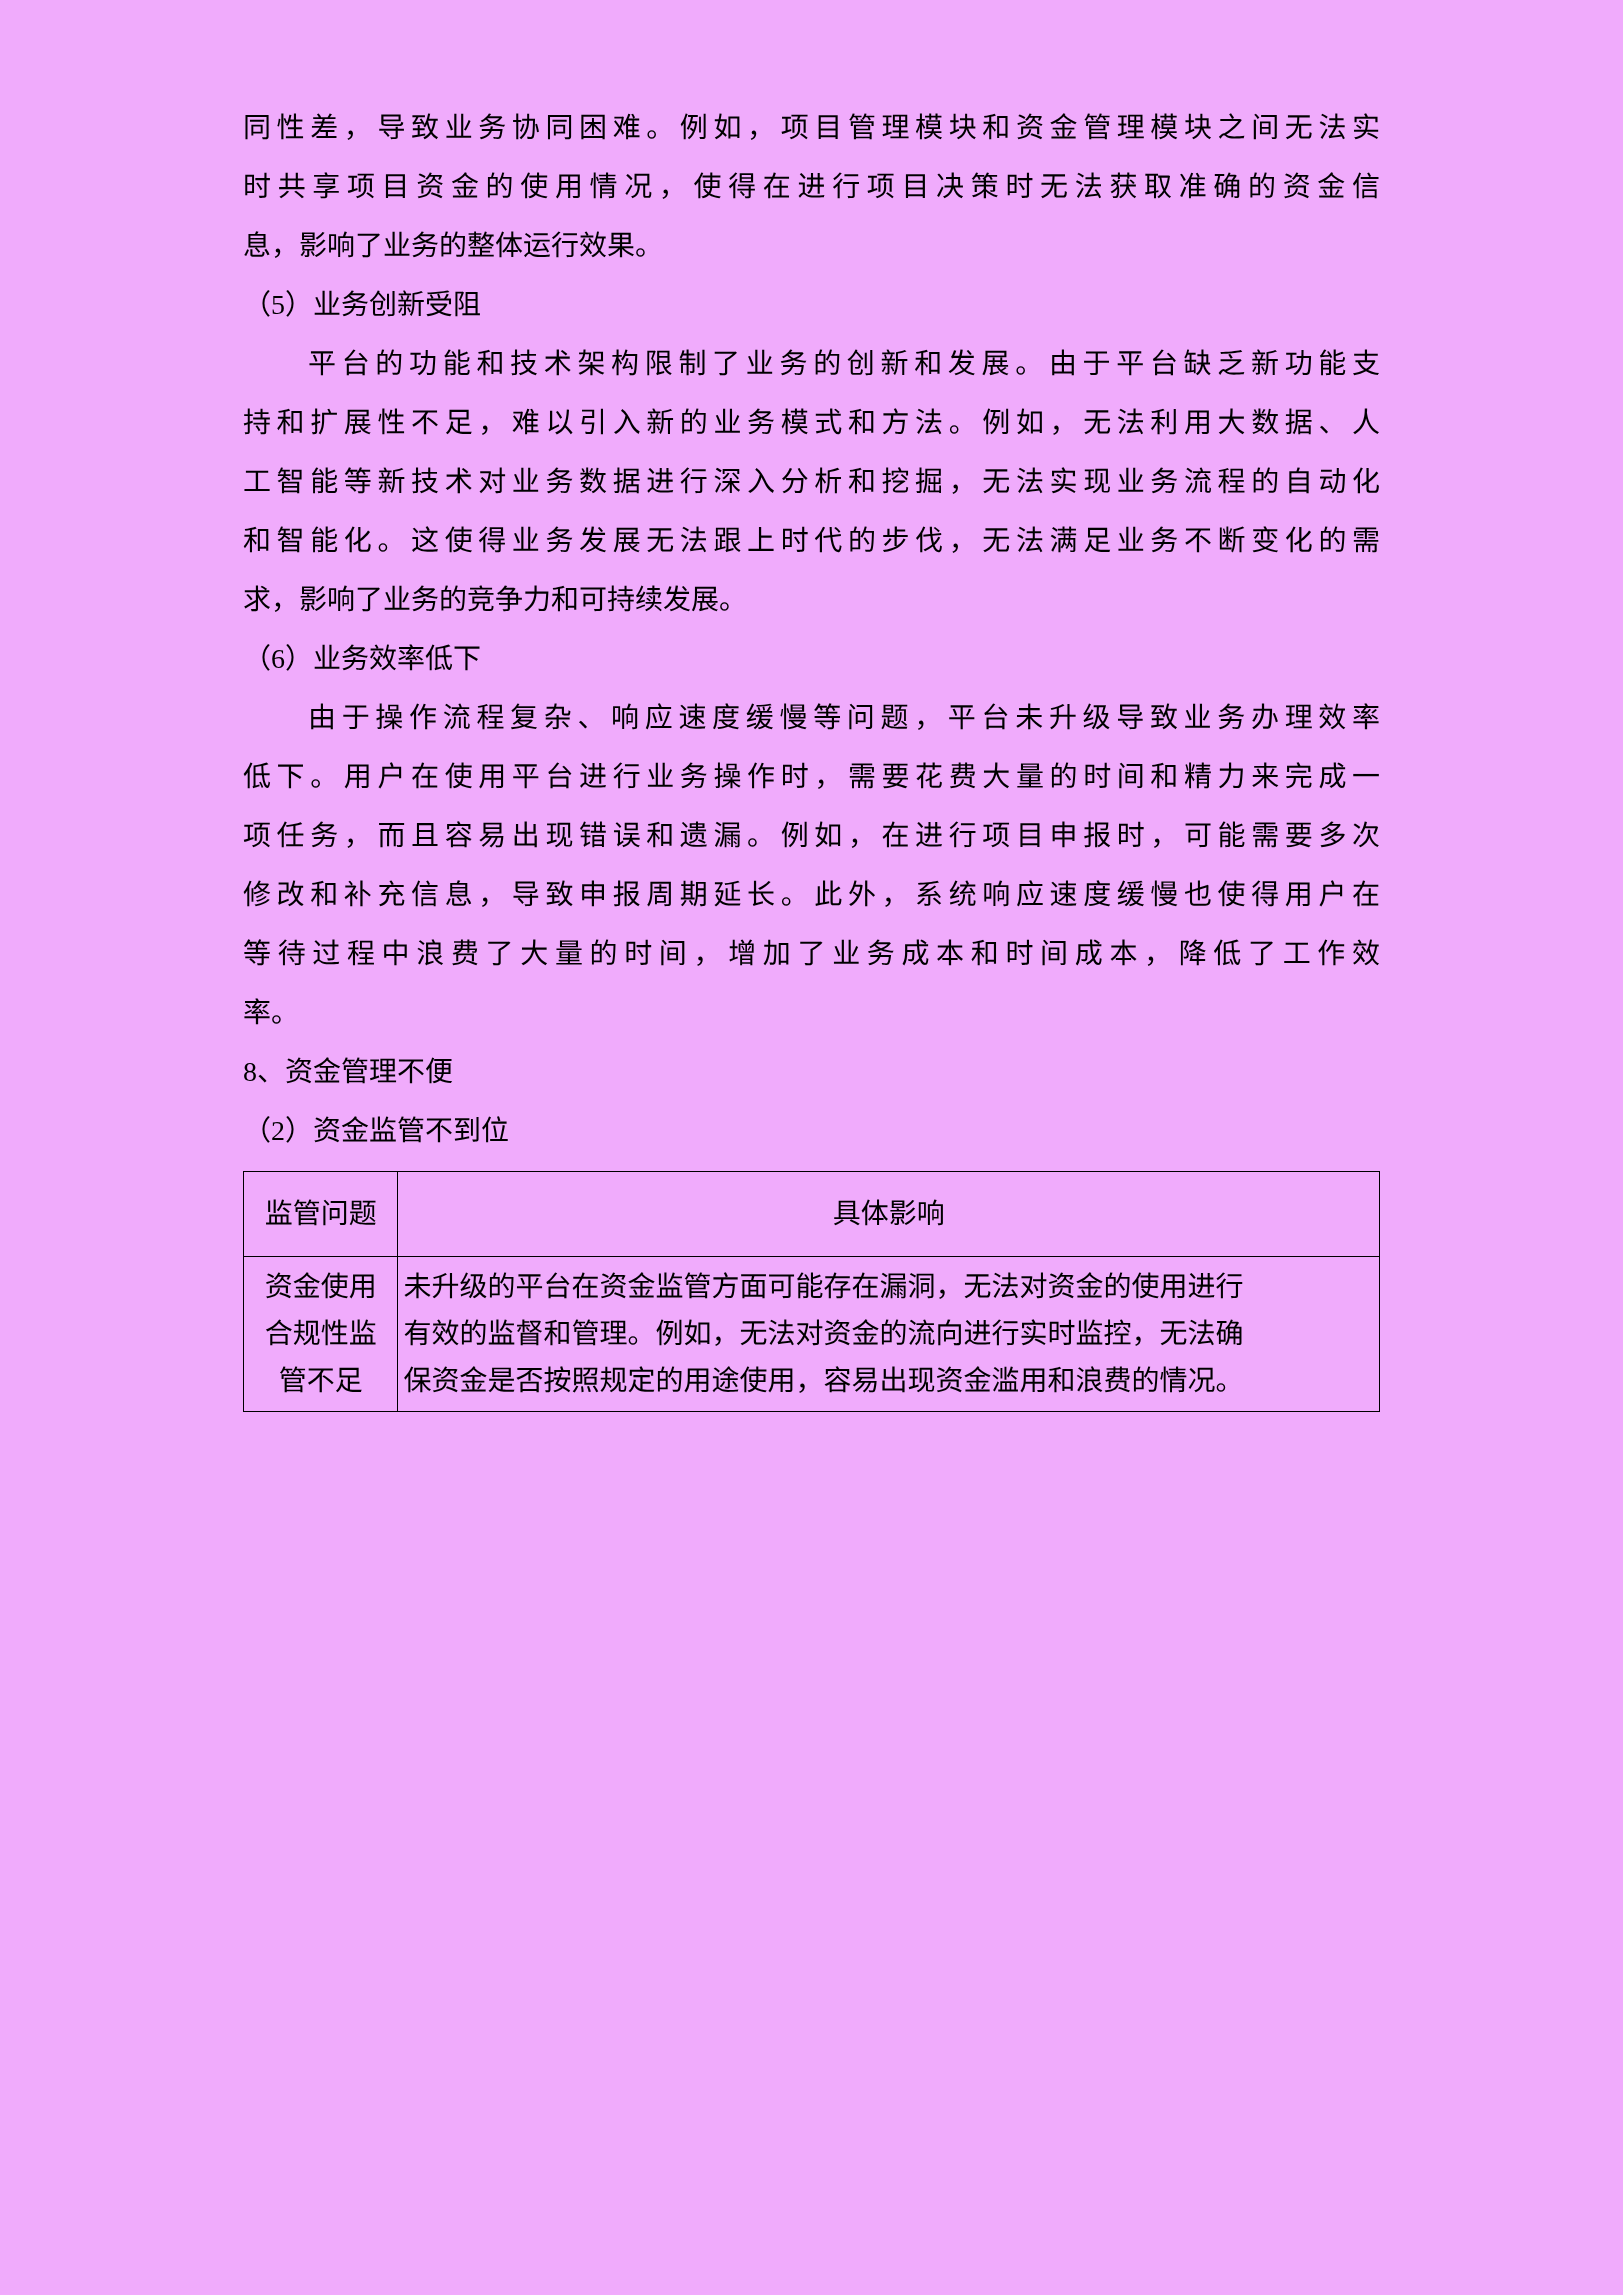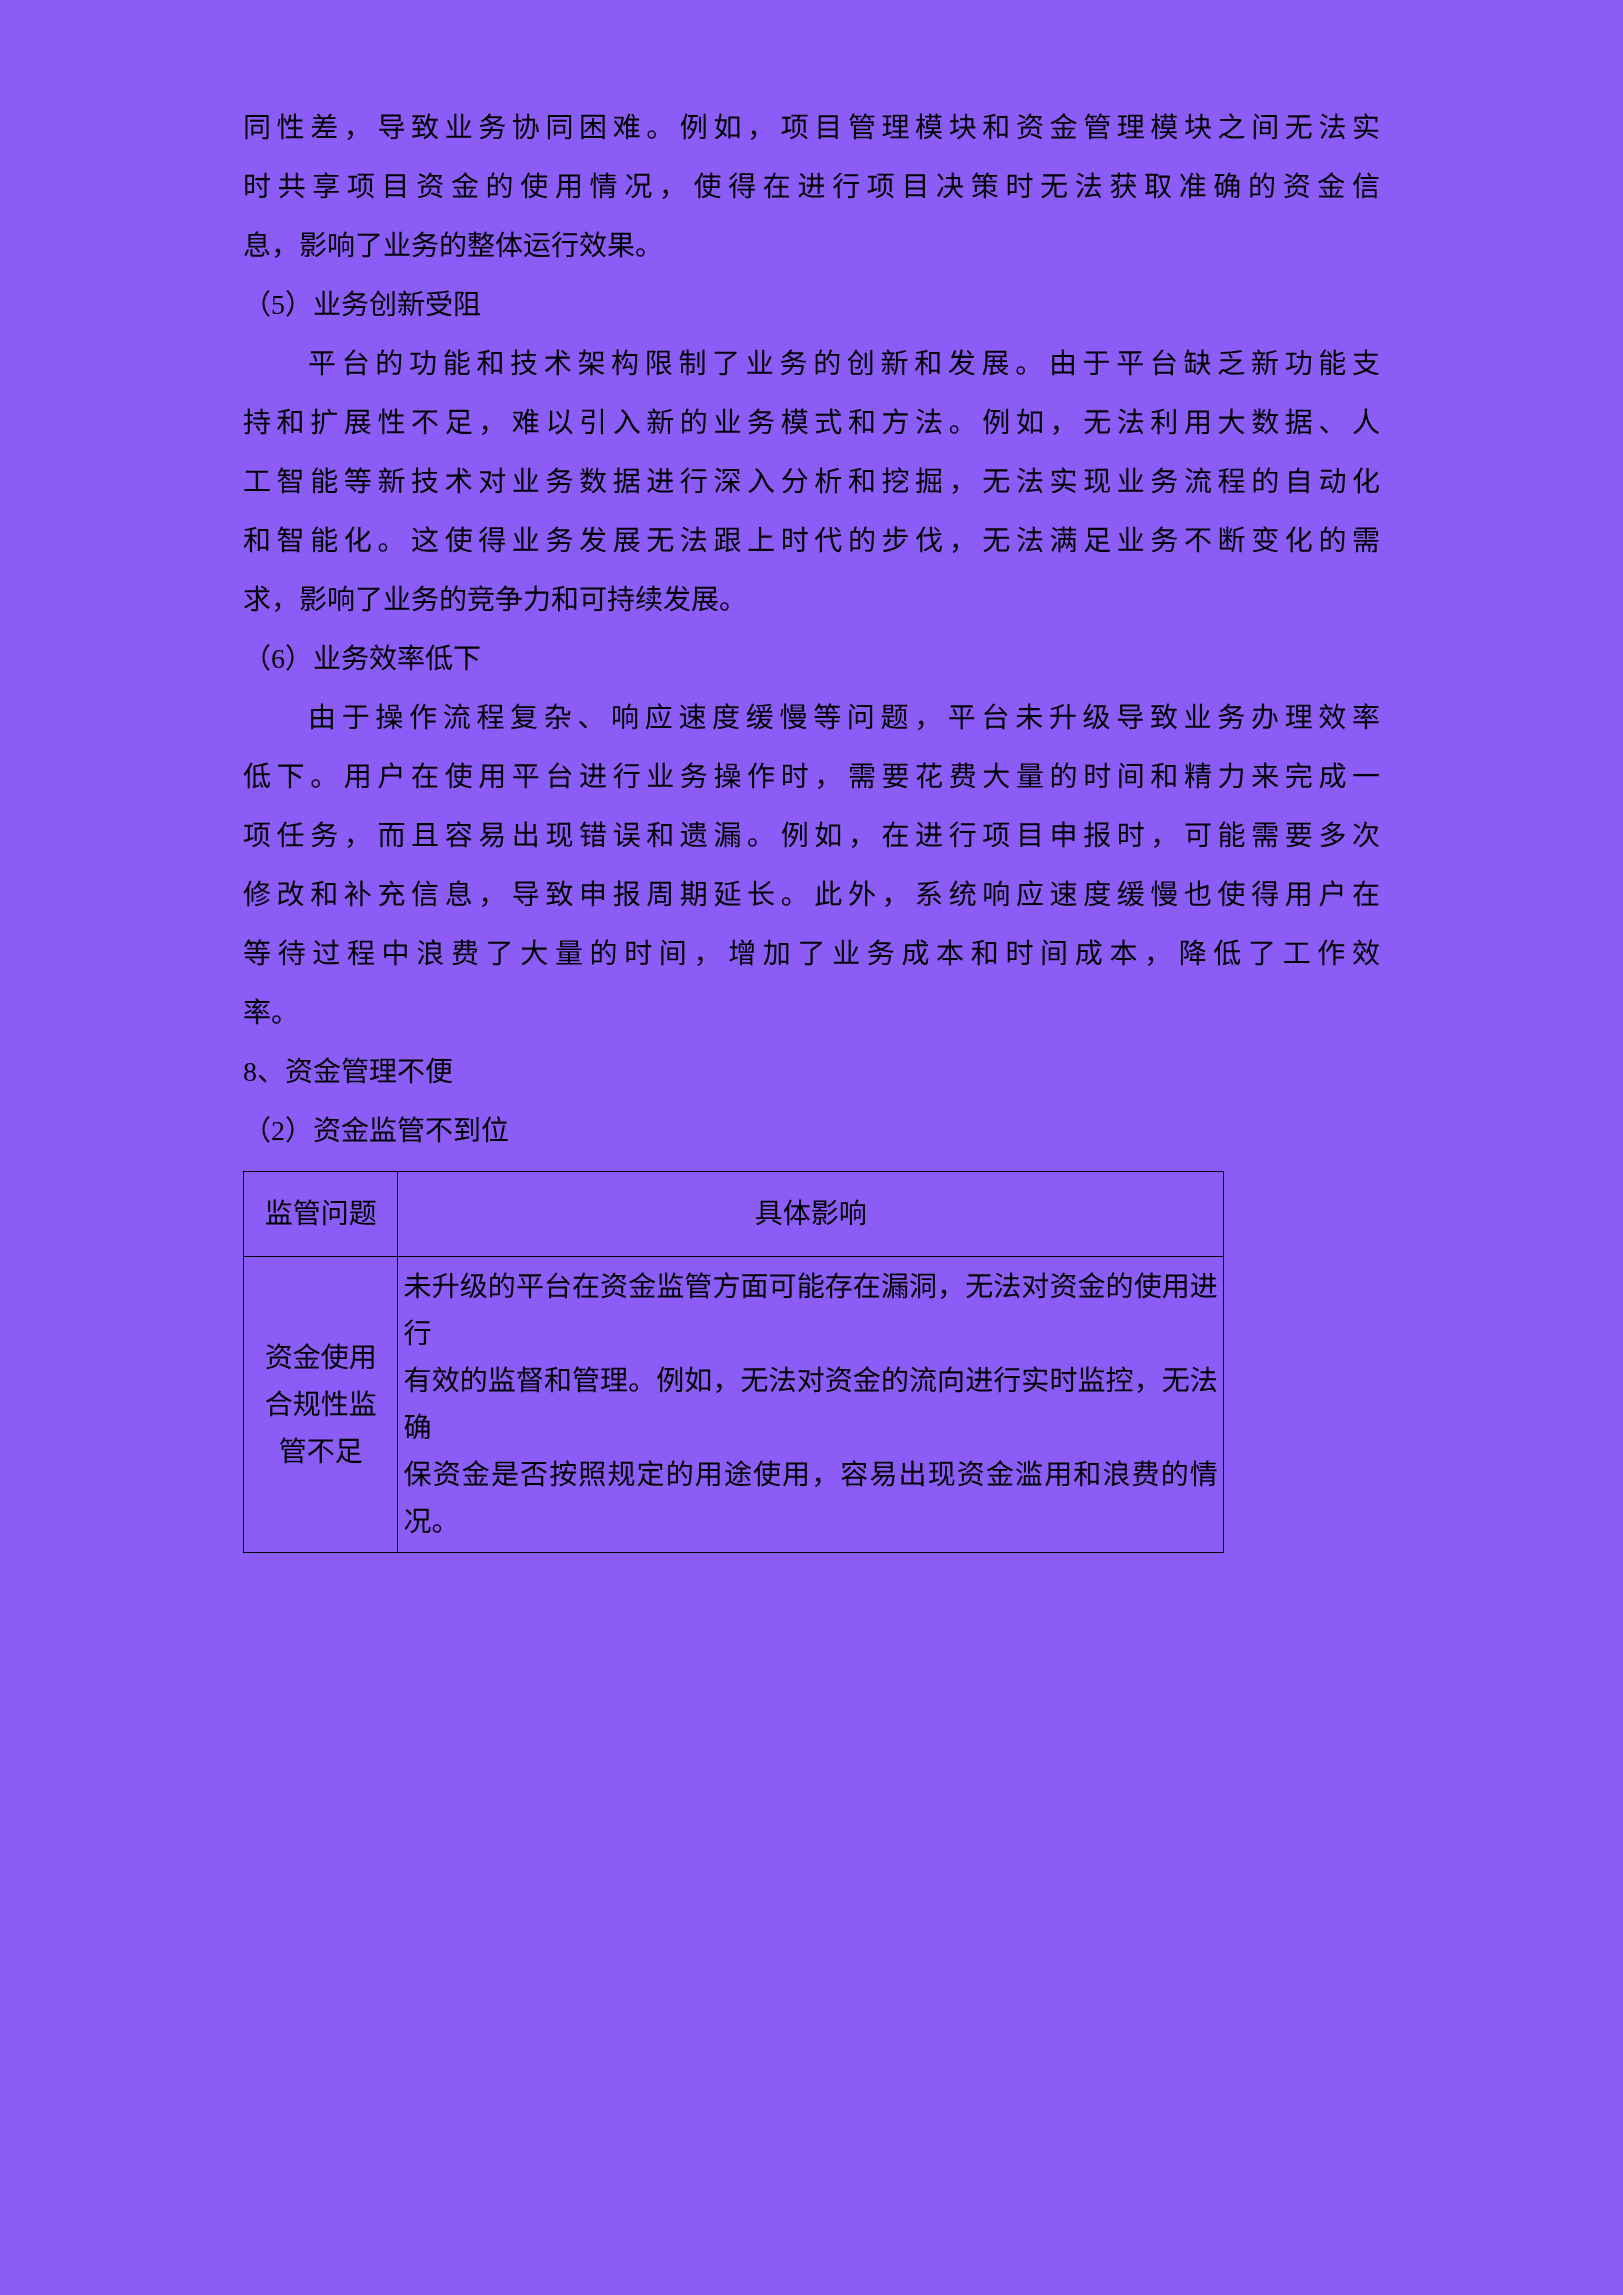--- a/index.html
+++ b/index.html
@@ -9,21 +9,21 @@
     background: #ffffff;
   }
   body {
     font-family: "DejaVu Serif", "Liberation Serif", serif;
     color: #000000;
   }
   .page {
     position: relative;
     width: 1623px;
     height: 2295px;
-    background: #8b5cf6;
+    background: #f0abfc;
     box-sizing: border-box;
     overflow: hidden;
   }
   .content {
     position: absolute;
     left: 243px;
     top: 98px;
     width: 1137px;
   }
 
@@ -54,21 +54,21 @@
   .heading-line.sub {
     padding-left: 0px;
   }
   .heading-line.num {
     padding-left: 0px;
   }
 
   
   .doc-table {
     border-collapse: collapse;
-    width: 981px;
+    width: 1137px;
     margin-top: 10.5px;
     table-layout: fixed;
   }
   .doc-table td, .doc-table th {
     border: 1.3px solid #000000;
     padding: 6.5px 5.2px;
     font-size: 28px;
     line-height: 47px;
     font-weight: normal;
     font-family: "DejaVu Serif", "Liberation Serif", serif;

